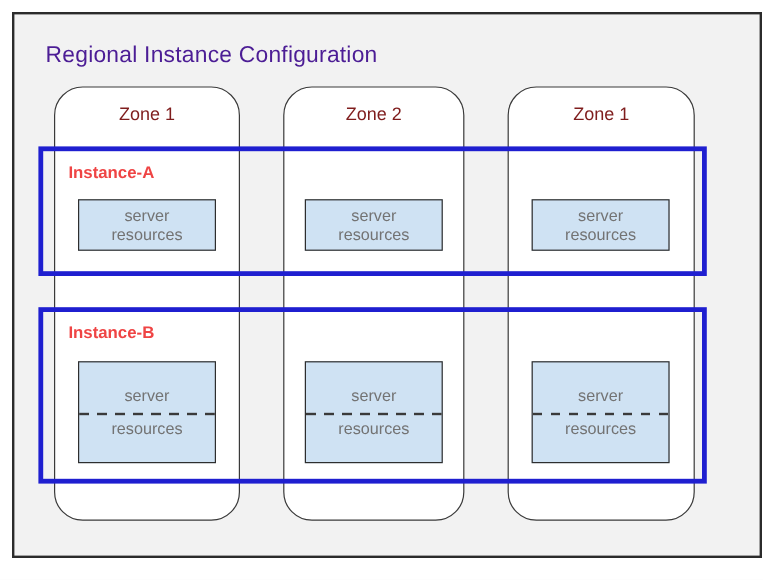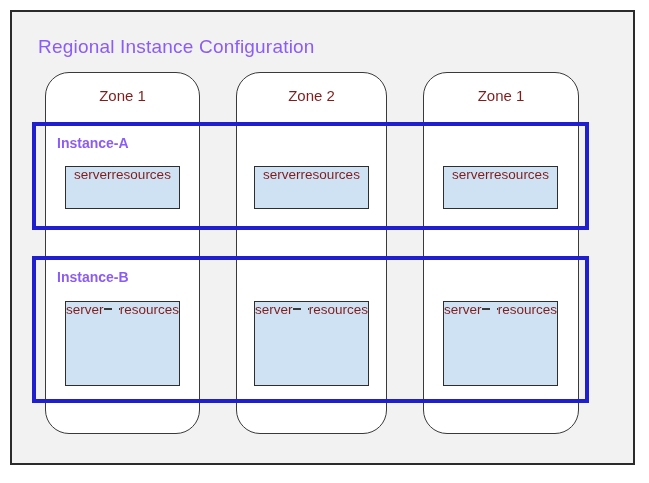--- a/index.html
+++ b/index.html
@@ -24,21 +24,21 @@
     height: 455px;
     box-sizing: border-box;
     background: #f2f2f2;
     border: 2px solid #2b2b2b;
   }
   .region-title {
     position: absolute;
     left: 26px;
     top: 24px;
     font-size: 19px;
-    color: #8b5cf6;
+    color: #4c1d95;
     letter-spacing: 0.2px;
     white-space: nowrap;
   }
   
   .zone {
     position: absolute;
     top: 72px;
     height: 362px;
     box-sizing: border-box;
     background: #ffffff;
@@ -68,38 +68,38 @@
     z-index: 2;
   }
   .instance-a { top: 122px; height: 108px; }
   .instance-b { top: 256px; height: 147px; }
   .instance-label {
     position: absolute;
     left: 21px;
     top: 9px;
     font-size: 14px;
     font-weight: bold;
-    color: #8b5cf6;
+    color: #ef4444;
     white-space: nowrap;
   }
   
   .resource-box {
     position: absolute;
     width: 115px;
     box-sizing: border-box;
     background: #cfe2f3;
     border: 1px solid #2e2e2e;
     display: flex;
-    flex-direction: row;
+    flex-direction: column;
     align-items: stretch;
     justify-content: center;
     z-index: 3;
     font-size: 13.5px;
     line-height: 16px;
-    color: #7f1d1d;
+    color: #737373;
     text-align: center;
   }
   .row-a { top: 166px; height: 43px; }
   .row-b { top: 301px; height: 85px; }
   .col-1 { left: 65px;  }
   .col-2 { left: 254px; }
   .col-3 { left: 443px; }
   .resource-line { text-align: center; }
   .dashed-divider {
     height: 2px;

